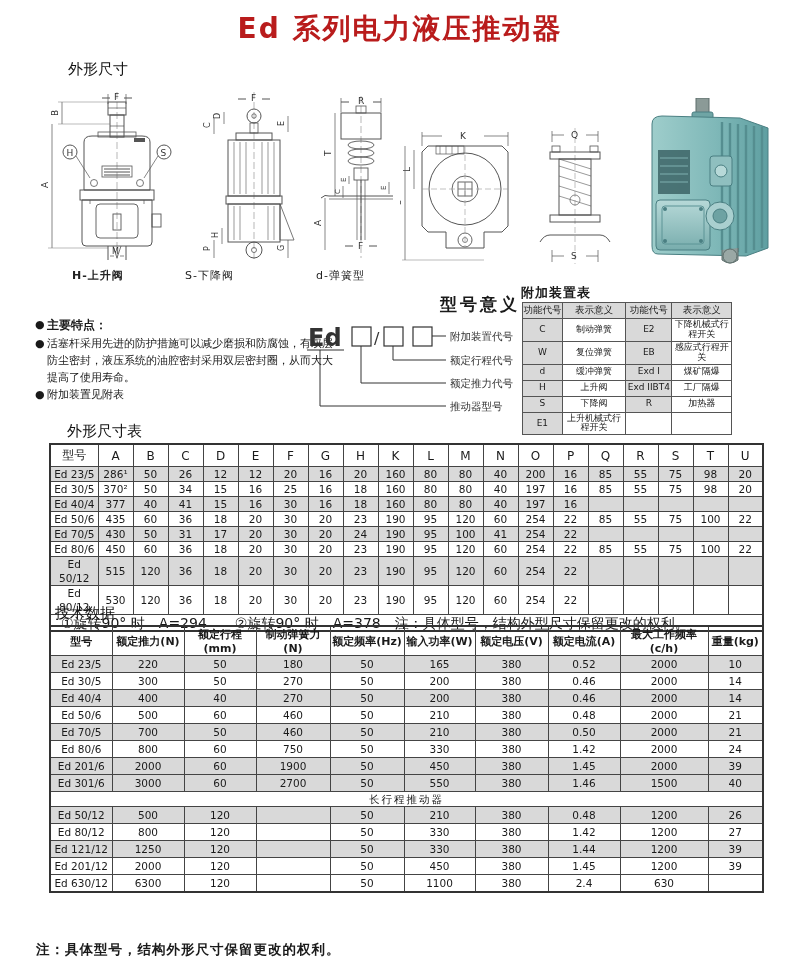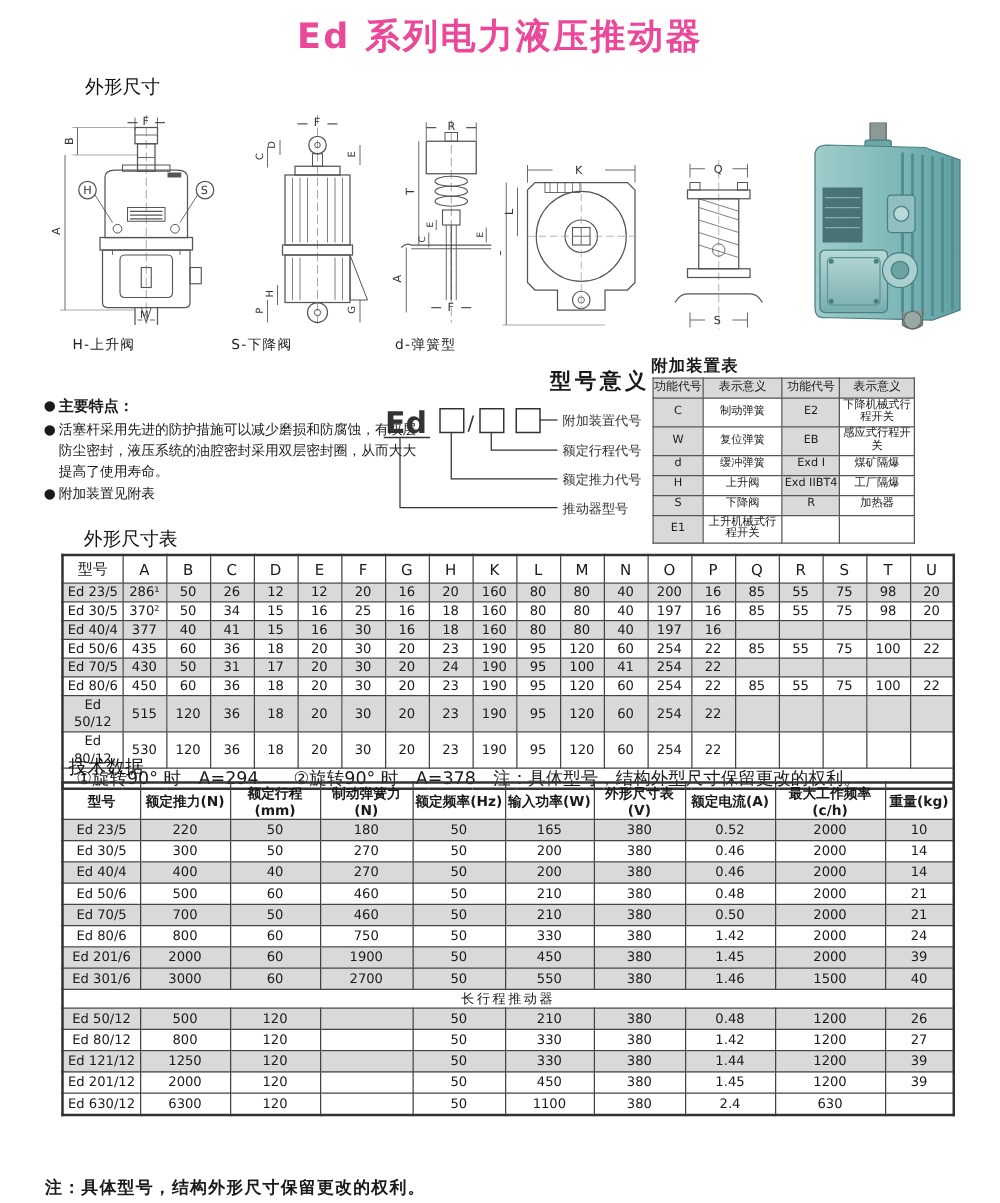--- a/index.html
+++ b/index.html
@@ -1,18 +1,18 @@
 <!DOCTYPE html>
 <html><head>
 <meta charset="utf-8">
 <style>
   html,body{margin:0;padding:0;background:#fff;}
   body{width:800px;height:962px;position:relative;font-family:"DejaVu Sans","Liberation Sans",sans-serif;color:#1a1a1a;}
   .abs{position:absolute;}
-  .page-title{left:0;top:10px;width:800px;text-align:center;font-size:28px;font-weight:bold;color:#ec4899;letter-spacing:2px;}
+  .page-title{left:0;top:10px;width:800px;text-align:center;font-size:28px;font-weight:bold;color:#b91c1c;letter-spacing:2px;}
   .sec-label{font-size:15px;font-weight:normal;color:#111;}
   svg text{font-family:"DejaVu Sans","Liberation Sans",sans-serif;fill:#333;}
   .drawcap{font-size:11px;color:#222;letter-spacing:1px;}
 
   
   .features{left:35px;top:316px;width:300px;font-size:11px;line-height:1.55;}
   .features .feat-head{font-weight:bold;font-size:12px;}
   .feat-item{display:flex;}
   .feat-item .blt{flex:0 0 12px;}
   .feat-item .txt{flex:1;}
@@ -295,21 +295,21 @@
       <circle cx="47" cy="143" r="2" fill="#4a7f82"></circle>
       <circle cx="83" cy="143" r="2" fill="#4a7f82"></circle>
     <circle cx="102" cy="118" r="14" fill="#a9cfcf" stroke="#4a7f82"></circle>
     <circle cx="102" cy="118" r="7" fill="#6da2a3" stroke="#4a7f82"></circle>
     <rect x="92" y="58" width="22" height="30" rx="3" fill="#8fbfbf" stroke="#4a7f82"></rect>
     <circle cx="103" cy="73" r="6" fill="#b7d9d8" stroke="#4a7f82"></circle>
     <path d="M104 152 L104 162 Q112 168 120 162 L120 150" fill="#8a9a98" stroke="#5e6f6c"></path>
     <circle cx="112" cy="158" r="7" fill="#9aa8a5" stroke="#5e6f6c"></circle>
   </svg>
 
-  <div class="abs drawcap" style="left:58px;top:180px;">H-上升阀</div>
+  <div class="abs drawcap" style="left:72px;top:180px;font-weight:bold;">H-上升阀</div>
   <div class="abs drawcap" style="left:185px;top:180px;">S-下降阀</div>
   <div class="abs drawcap" style="left:316px;top:180px;">d-弹簧型</div>
 </div>
 
 <div class="abs features">
   <div class="feat-item">
     <span class="blt">●</span>
     <span class="feat-head">主要特点：</span>
   </div>
   <div class="feat-item">
@@ -640,21 +640,21 @@
       <col style="width:55px">
     </colgroup>
   <tbody>
       <tr>
         <th>型号</th>
         <th>额定推力(N)</th>
         <th>额定行程(mm)</th>
         <th>制动弹簧力(N)</th>
         <th>额定频率(Hz)</th>
         <th>输入功率(W)</th>
-        <th>外形尺寸表(V)</th>
+        <th>额定电压(V)</th>
         <th>额定电流(A)</th>
         <th>最大工作频率(c/h)</th>
         <th>重量(kg)</th>
       </tr>
       <tr class="shade">
         <td>Ed 23/5</td>
         <td>220</td>
         <td>50</td>
         <td>180</td>
         <td>50</td>

